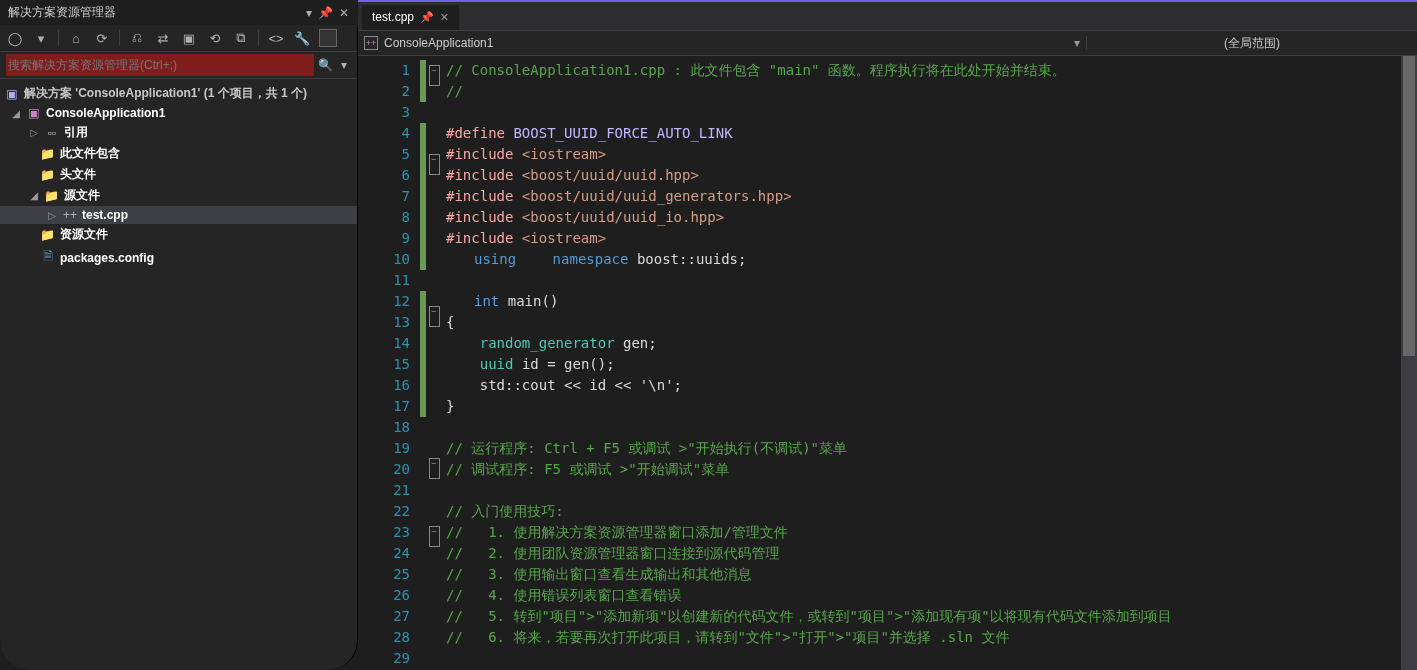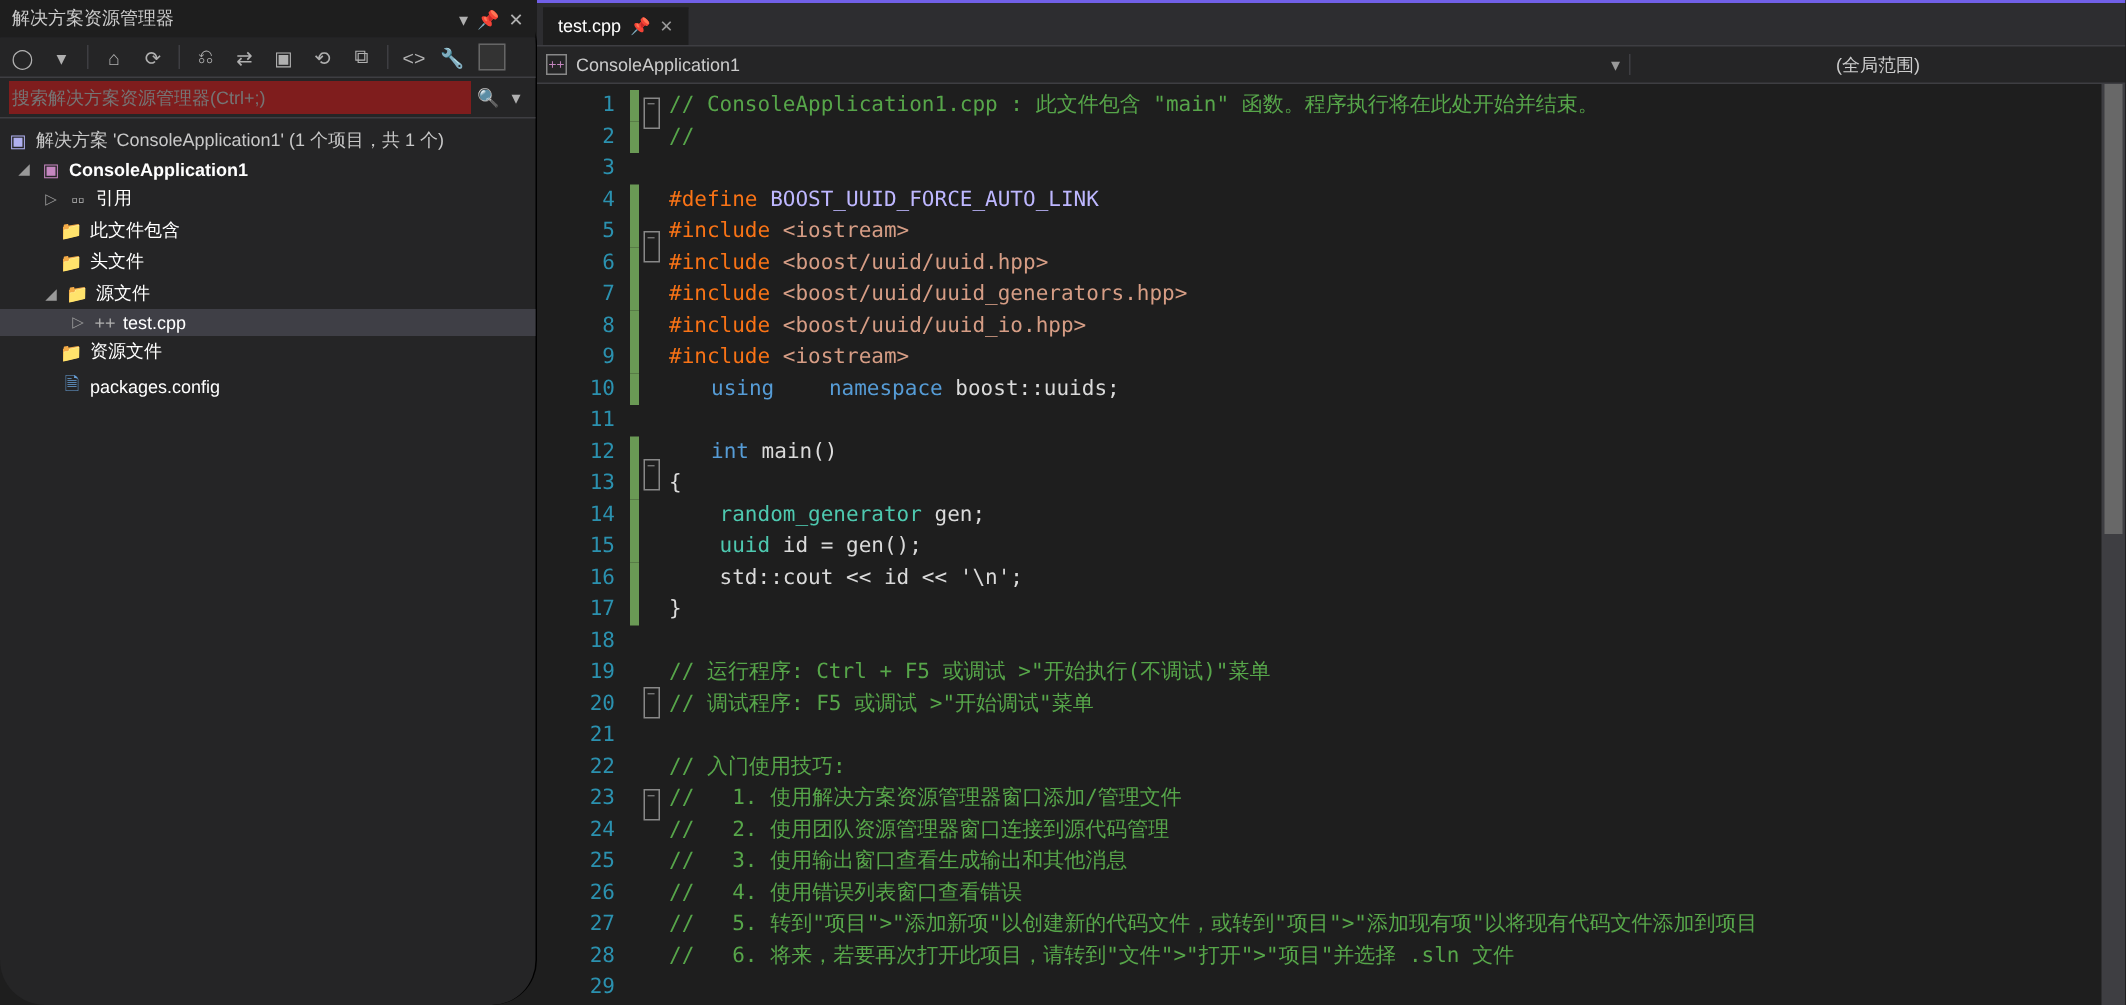--- a/index.html
+++ b/index.html
@@ -37,21 +37,21 @@
   .search-row .glass { color:#b0b0b0; padding:0 4px; cursor:pointer;}
   .tree { padding:4px 0; }
   .tree-row {
     display:flex; align-items:center; gap:4px; padding:2px 4px;
     white-space:nowrap;
   }
   .tree-row.bold .lbl { font-weight:bold; }
   .tree-row.selected { background:#3f3f46; }
   .chev { width:12px; color:#999; font-size:10px; text-align:center;}
   .node-icon { width:16px; text-align:center; }
-  .lbl { color:#fff; }
+  .lbl { color:#fff;font-weight:bold; }
   .muted .lbl { color:#c8c8c8; }
   
   .i-sln  { color:#b0b0f0;}
   .i-proj { color:#c586c0;}
   .i-ref  { color:#c0c0c0;}
   .i-folder-blue { color:#68a0d8;}
   .i-folder-tan  { color:#c0a080;}
   .i-cpp  { color:#b0b0b0;}
   
   .editor-area { flex:1; display:flex; flex-direction:column; background:#1e1e1e;}
@@ -93,21 +93,21 @@
   .change-col { width:6px; padding-top:4px;}
   .change-col div { height:21px;}
   .ch-green { background:#6a9955;}
   pre.code {
     flex:1; font-family:"Consolas",monospace; font-size:14px;
     line-height:21px; padding:4px 0 4px 4px; white-space:pre;
     color:#dcdcdc;
   }
   
   .cmt   { color:#57A64A;}
-  .pp    { color:#f97316;}
+  .pp    { color:#fca5a5;}
   .mac   { color:#beb7ff;}
   .kw    { color:#569cd6;margin-left:28px;}
   .ty    { color:#4ec9b0;margin-top:38px;}
   .str   { color:#d69d85;}
   .id    { color:#dadada;}
   .punct { color:#dcdcdc;}
   .scrollbar {
     position:absolute; right:0; top:0; bottom:0; width:16px;
     background:#3e3e42;
   }

